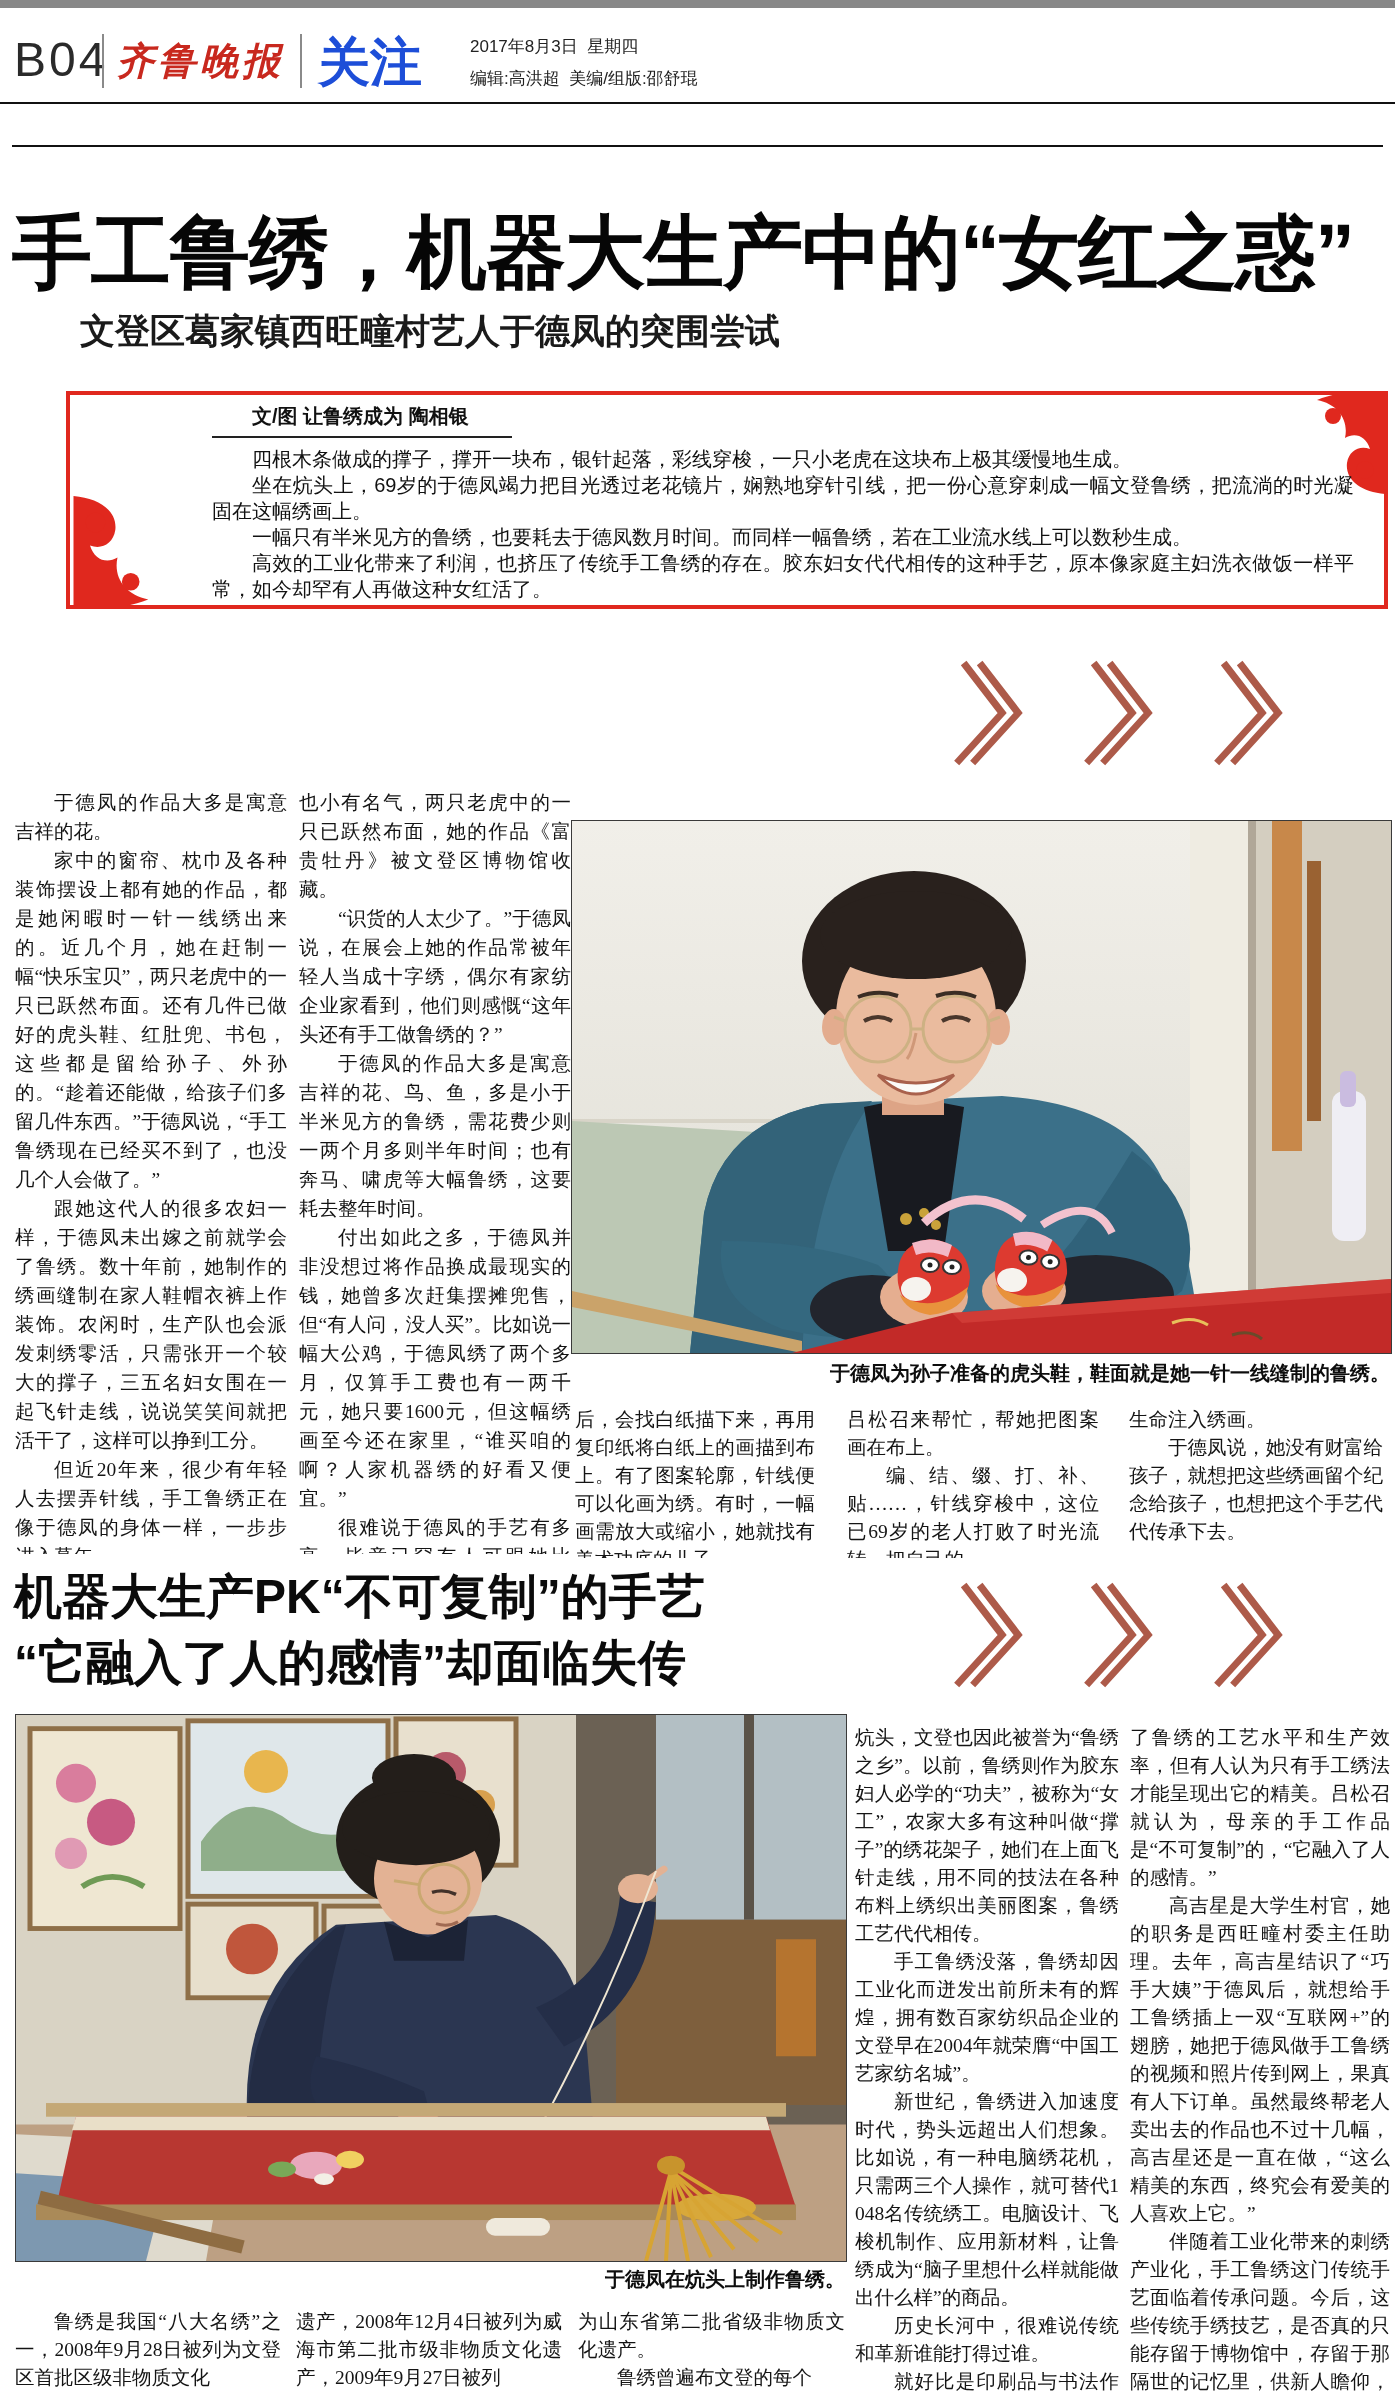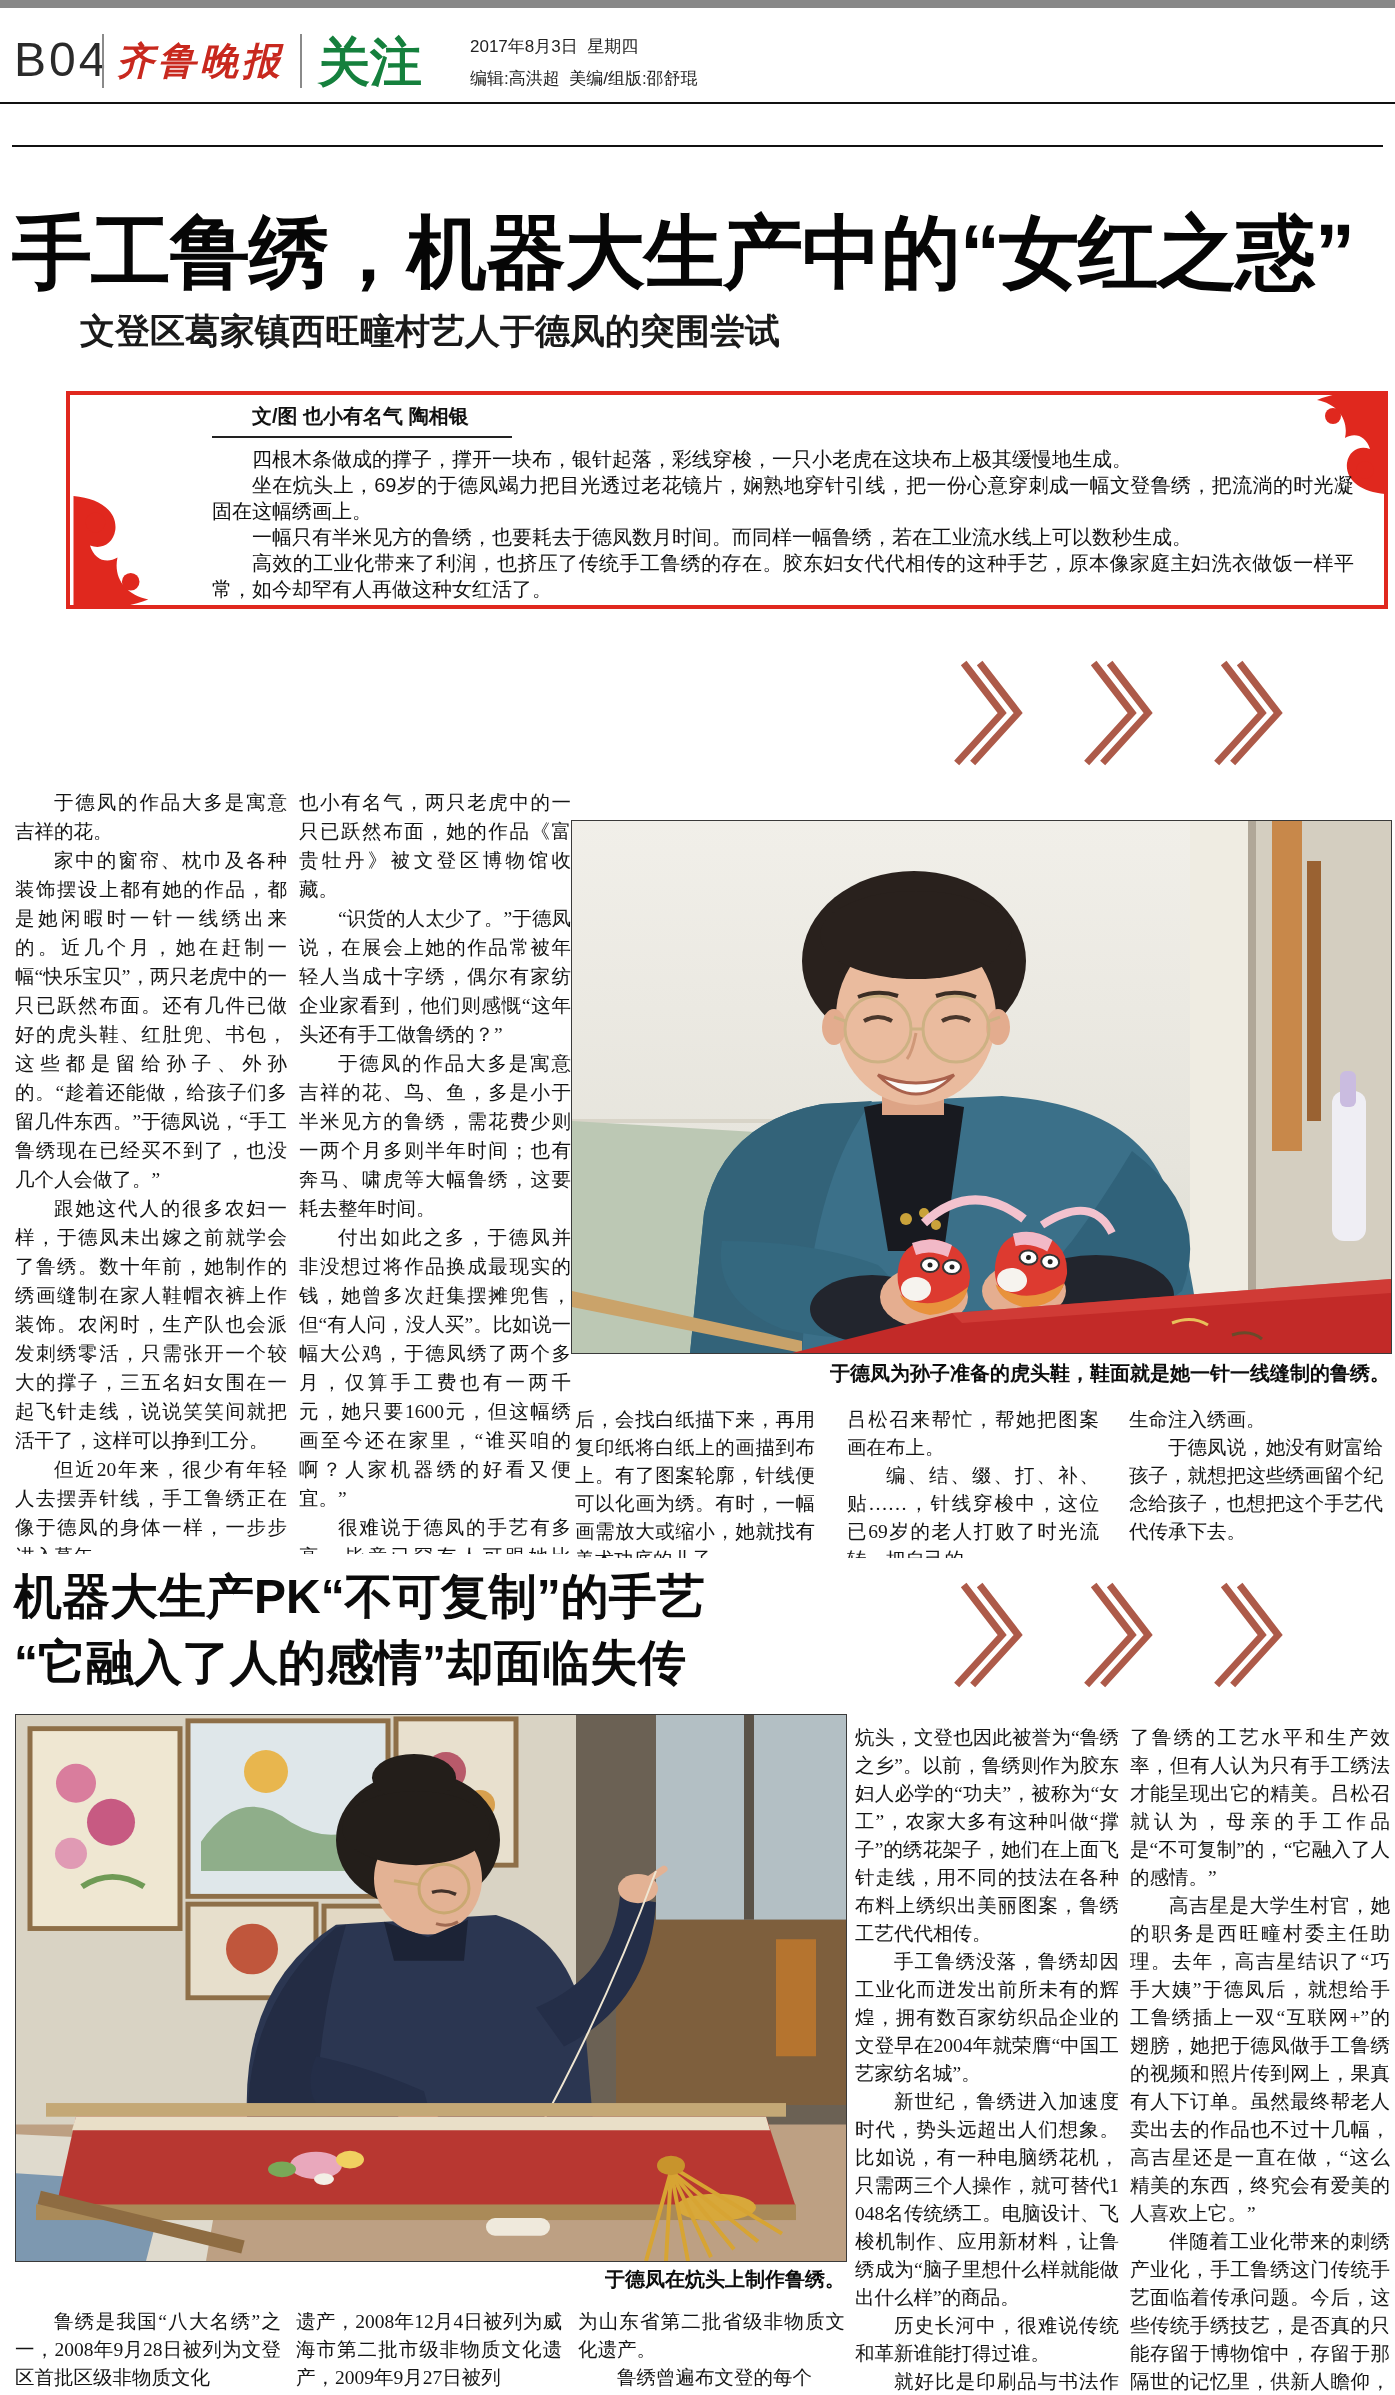--- a/index.html
+++ b/index.html
@@ -4,21 +4,21 @@
 <style>
   html,body{margin:0;padding:0;background:#888;}
   .page{position:relative;width:1395px;height:2395px;background:#ffffff;overflow:hidden;
         font-family:"Liberation Serif",serif;color:#111;margin:8px auto;}
   .abs{position:absolute;}
   
   .edition{font-family:"Liberation Sans",sans-serif;font-size:48px;letter-spacing:3px;color:#2a2a2a;}
   .vbar{width:2px;background:#8a8a8a;}
   .logo{font-family:"Liberation Serif",serif;font-style:italic;font-weight:bold;
         font-size:38px;color:#c8281e;letter-spacing:4px;}
-  .section-name{font-family:"Liberation Sans",sans-serif;font-weight:900;font-size:52px;color:#15803d;}
+  .section-name{font-family:"Liberation Sans",sans-serif;font-weight:900;font-size:52px;color:#1d4ed8;}
   .dateline{font-family:"Liberation Sans",sans-serif;font-size:17px;color:#222;line-height:30px;white-space:pre;}
   .rule{background:#111;}
   
   .headline{font-family:"Liberation Sans",sans-serif;font-weight:900;font-size:80px;
             letter-spacing:-1px;color:#060606;white-space:nowrap;}
   .subtitle{font-family:"Liberation Sans",sans-serif;font-weight:700;font-size:35px;color:#1a1a1a;white-space:nowrap;}
   
   .introbox{border:4px solid #e0281e;box-sizing:border-box;}
   .intro-inner{position:absolute;left:142px;top:8px;right:30px;}
   .intro-byline{font-family:"Liberation Sans",sans-serif;font-weight:700;font-size:20px;
@@ -65,21 +65,21 @@
       <path fill="#e0281e" d="M110,0 L110,100 C86,98 70,86 72,69 C74,56 85,51 95,55 C91,42 80,38 70,44 C74,26 63,10 42,6 C64,-3 92,-4 110,0 Z"></path>
       <circle cx="90" cy="76" r="9" fill="#e0281e"></circle>
       <circle cx="58" cy="22" r="8" fill="#e0281e"></circle>
     </svg>
     <svg class="corner" style="left:-1px;bottom:-1px;width:130px;height:110px;transform:rotate(180deg);" viewBox="0 0 110 100">
       <path fill="#e0281e" d="M110,0 L110,100 C86,98 70,86 72,69 C74,56 85,51 95,55 C91,42 80,38 70,44 C74,26 63,10 42,6 C64,-3 92,-4 110,0 Z"></path>
       <circle cx="90" cy="76" r="9" fill="#e0281e"></circle>
       <circle cx="58" cy="22" r="8" fill="#e0281e"></circle>
     </svg>
     <div class="intro-inner">
-      <p class="intro-byline">文/图  也小有名气  陶相银</p>
+      <p class="intro-byline">文/图  让鲁绣成为  陶相银</p>
       <div class="intro-rule"></div>
       <p class="body-p">四根木条做成的撑子，撑开一块布，银针起落，彩线穿梭，一只小老虎在这块布上极其缓慢地生成。</p>
       <p class="body-p">坐在炕头上，69岁的于德凤竭力把目光透过老花镜片，娴熟地穿针引线，把一份心意穿刺成一幅文登鲁绣，把流淌的时光凝固在这幅绣画上。</p>
       <p class="body-p">一幅只有半米见方的鲁绣，也要耗去于德凤数月时间。而同样一幅鲁绣，若在工业流水线上可以数秒生成。</p>
       <p class="body-p">高效的工业化带来了利润，也挤压了传统手工鲁绣的存在。胶东妇女代代相传的这种手艺，原本像家庭主妇洗衣做饭一样平常，如今却罕有人再做这种女红活了。</p>
     </div>
   </div>
 
   <svg class="abs" style="left:950px;top:650px;" width="370" height="110" viewBox="0 0 370 110">
     <g stroke="#ad5a49" stroke-width="7" fill="none" transform="skewX(-4)">

